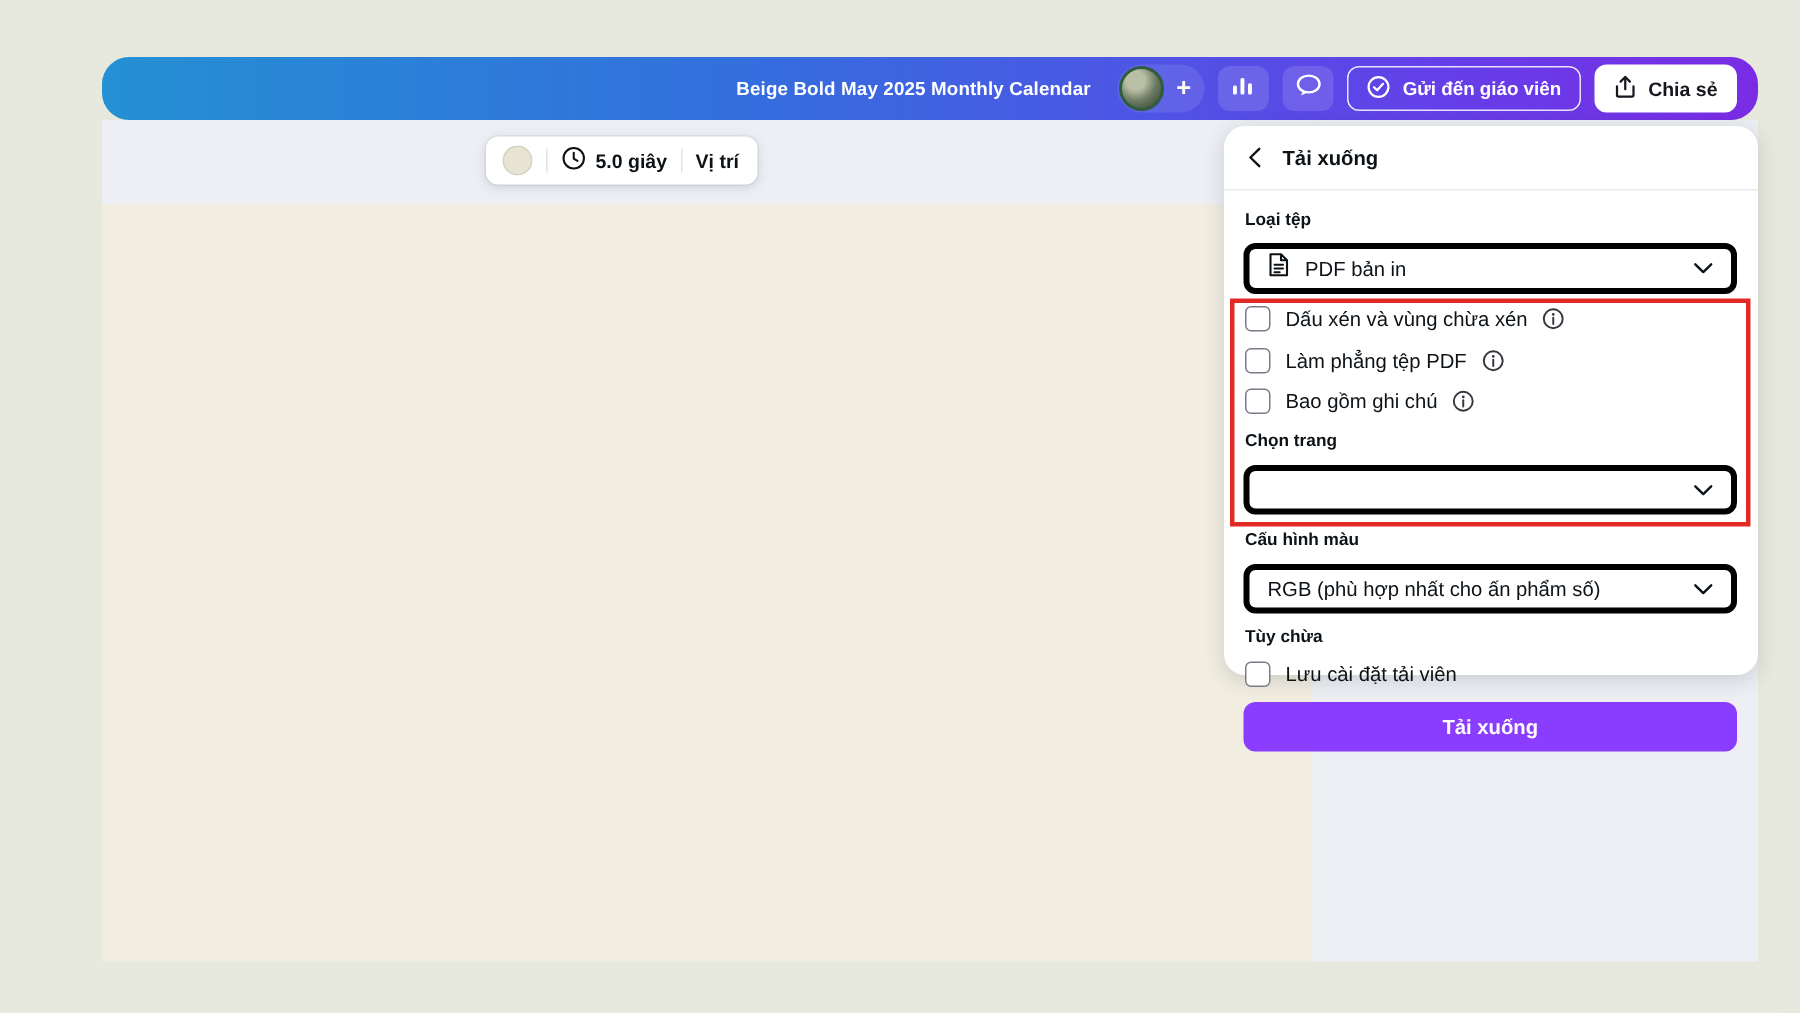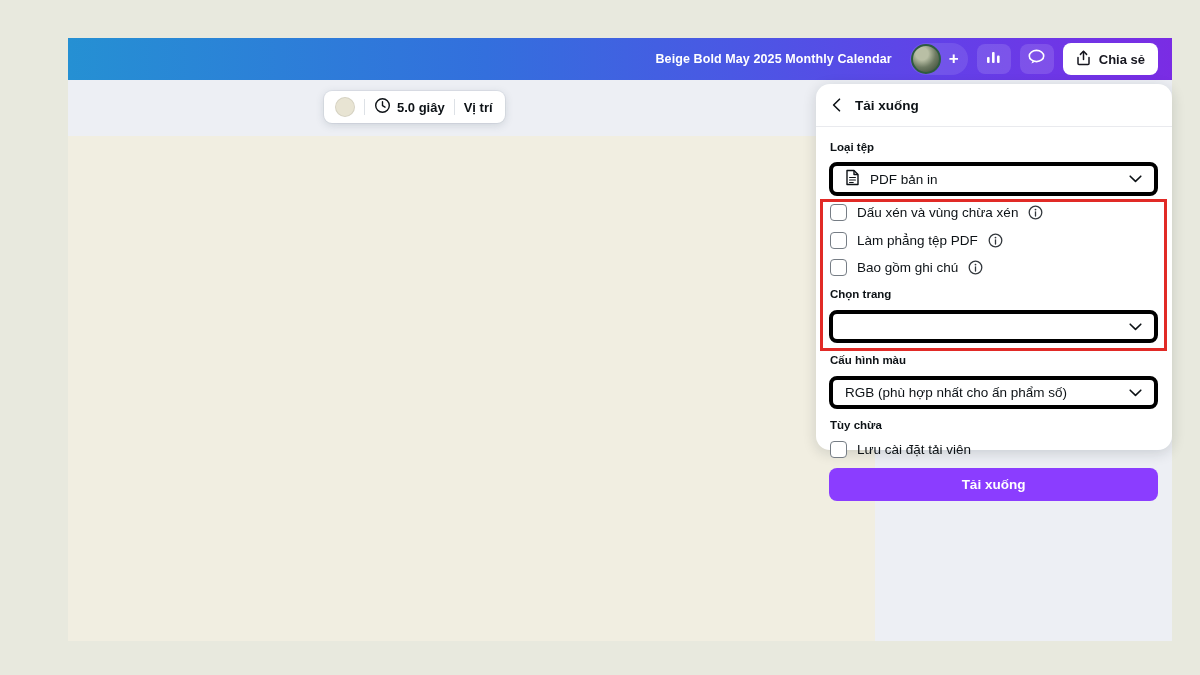--- a/index.html
+++ b/index.html
@@ -5,21 +5,21 @@
   * { margin:0; padding:0; box-sizing:border-box; }
   html,body { width:1200px; height:675px; overflow:hidden;
     font-family:"Liberation Sans","DejaVu Sans",sans-serif; }
   body { background:#e8e9de; position:relative; }
 
   .app { position:absolute; left:68px; top:38px; width:1104px; height:603px; }
 
   
   .header { position:absolute; left:0; top:0; right:0; height:42px;
     background:linear-gradient(90deg,#2590d3 0%, #336fdd 38%, #4a58e4 60%, #6340e8 80%, #7a2ce4 100%);
-    display:flex; align-items:center; justify-content:flex-end; padding-right:14px; }
+    display:flex; align-items:center; justify-content:flex-end; padding-right:14px;border-radius:18px; }
   .doc-title { color:#fff; font-size:12.5px; font-weight:bold; margin-right:18px; letter-spacing:.1px; }
   .hdr-group { display:flex; align-items:center; gap:9px; }
   .avatar-wrap { display:flex; align-items:center; background:rgba(255,255,255,.10); border-radius:17px; padding:1px; }
   .avatar { width:30px; height:30px; border-radius:50%;
     background:radial-gradient(circle at 35% 30%, #b9bfa5 0 25%, #6d7a62 55%, #31402f 100%);
     border:2px solid #2e5c40; }
   .plus-btn { width:26px; height:28px; display:flex; align-items:center; justify-content:center;
     color:#fff; font-size:17px; font-weight:bold; border-radius:8px; cursor:pointer; }
   .icon-btn { width:34px; height:30px; border-radius:8px; background:rgba(255,255,255,.13);
     display:flex; align-items:center; justify-content:center; cursor:pointer; }
@@ -96,20 +96,29 @@
         </span>
       </div>
       <div class="icon-btn">
         <span>
           <svg width="19" height="16" viewBox="0 0 19 16" fill="none">
             <ellipse cx="9.5" cy="7" rx="7.2" ry="5.6" stroke="#fff" stroke-width="1.6"></ellipse>
             <path d="M5.5 12 L4.4 14.6 L8.2 12.8" fill="#fff"></path>
           </svg>
         </span>
       </div>
+      <button class="send-btn">
+        <span>
+          <svg width="16" height="16" viewBox="0 0 16 16" fill="none">
+            <circle cx="8" cy="8" r="6.6" stroke="#fff" stroke-width="1.5"></circle>
+            <path d="M5 8.2 L7.1 10.2 L11 5.9" stroke="#fff" stroke-width="1.5" fill="none" stroke-linecap="round" stroke-linejoin="round"></path>
+          </svg>
+        </span>
+        <span>Gửi đến giáo viên</span>
+      </button>
       <button class="share-btn">
         <span>
           <svg width="15" height="16" viewBox="0 0 15 16" fill="none">
             <path d="M7.5 1.5 V9.5" stroke="#16161f" stroke-width="1.5" stroke-linecap="round"></path>
             <path d="M4.4 4.4 L7.5 1.3 L10.6 4.4" stroke="#16161f" stroke-width="1.5" fill="none" stroke-linecap="round" stroke-linejoin="round"></path>
             <path d="M2 7.5 V13.4 a1 1 0 0 0 1 1 H12 a1 1 0 0 0 1-1 V7.5" stroke="#16161f" stroke-width="1.5" fill="none" stroke-linecap="round"></path>
           </svg>
         </span>
         <span>Chia sẻ</span>
       </button>

